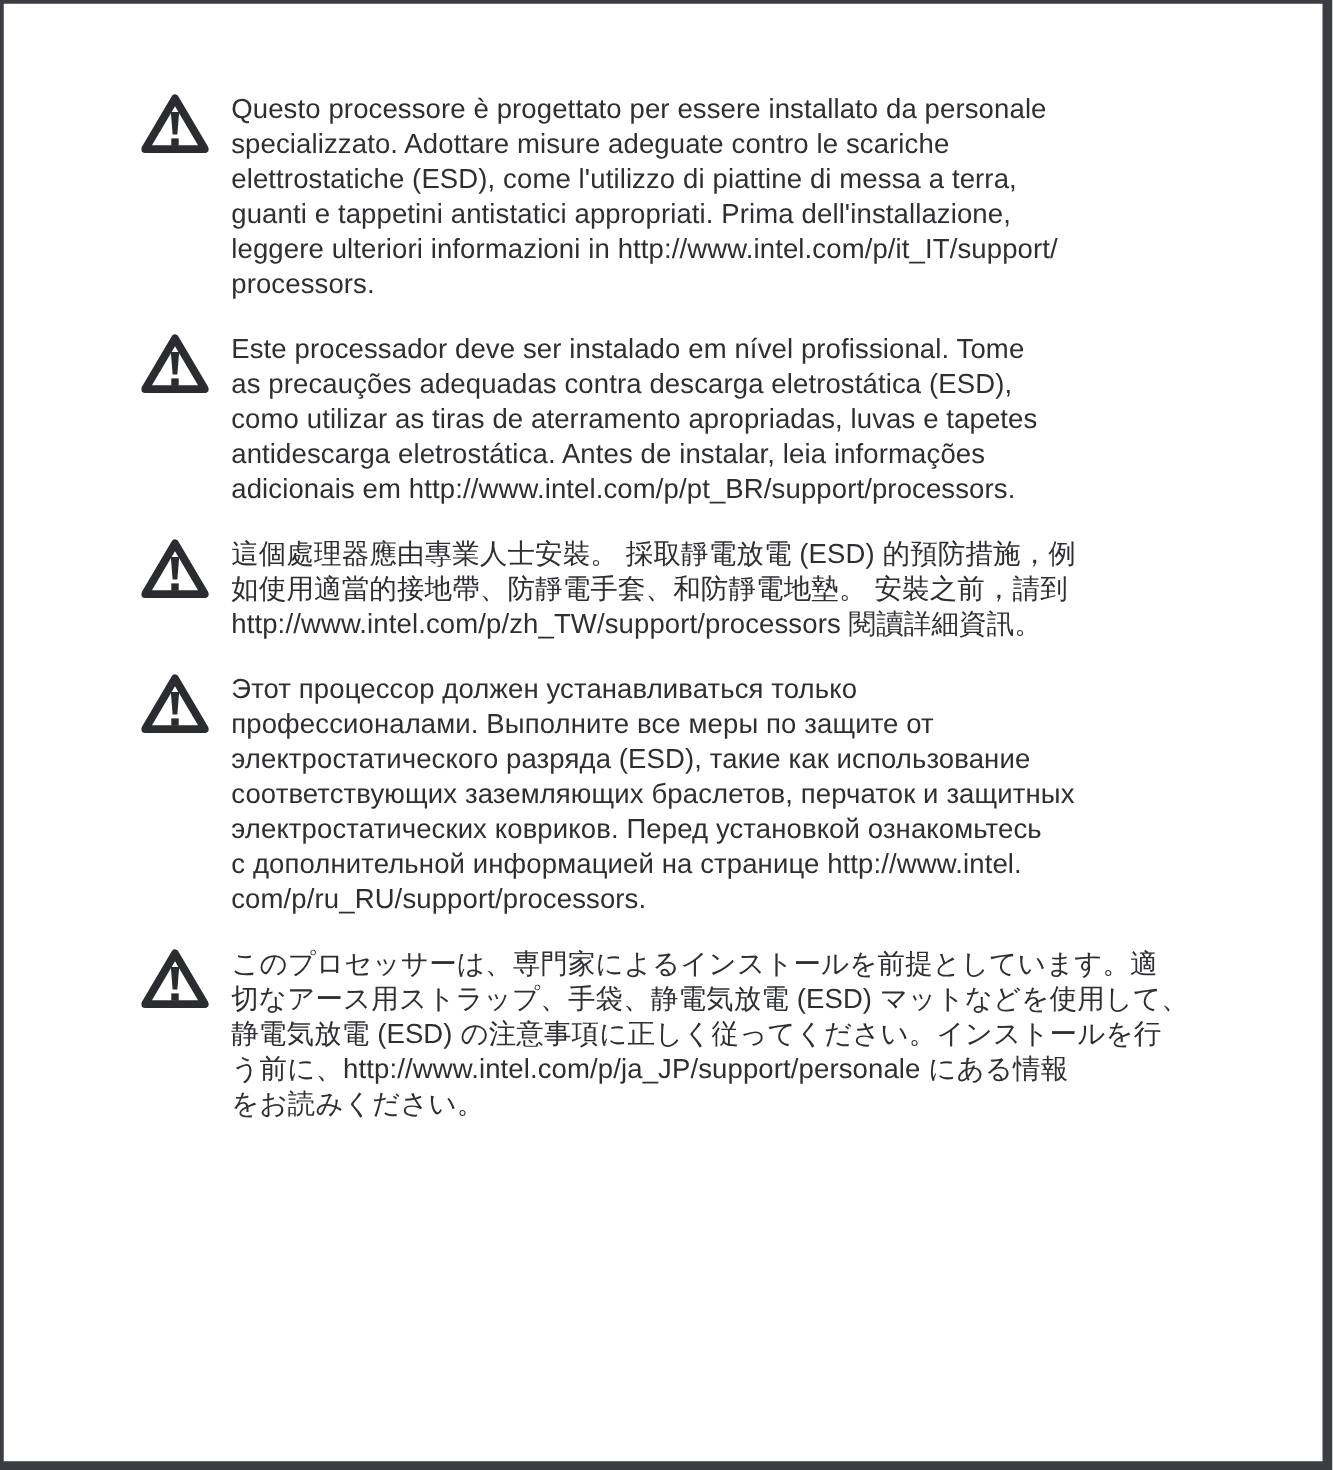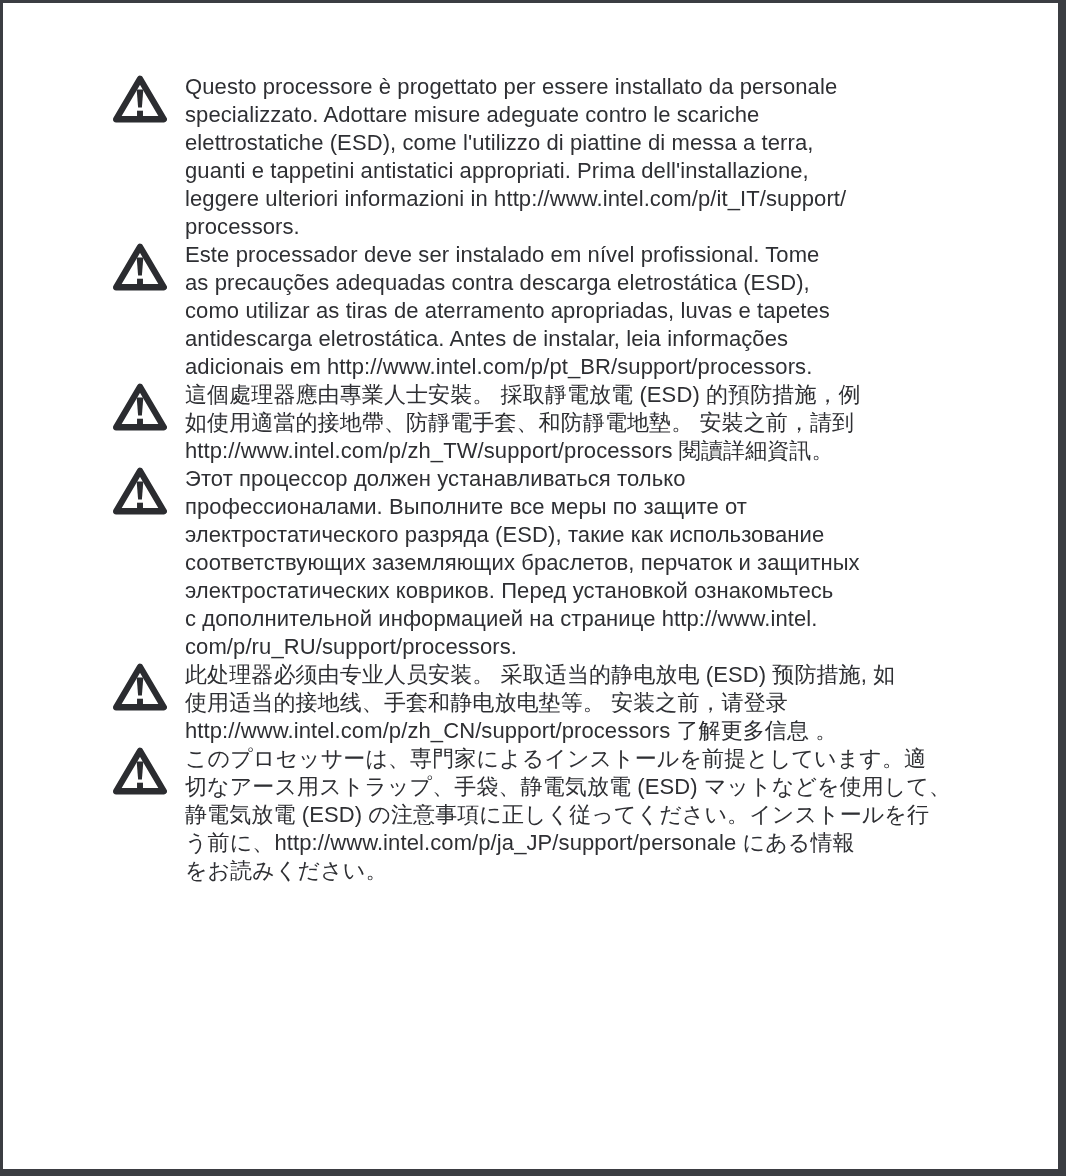--- a/index.html
+++ b/index.html
@@ -20,20 +20,21 @@
     border-right-width: 8px;
     border-bottom-width: 7px;
     overflow: hidden;
     font-family: "Liberation Sans", "DejaVu Sans", sans-serif;
     color: #2e2f33;
   }
   .content {
     padding: 70px 0 0 110px;
     display: flex;
     flex-direction: column;
+    gap: 24px;
   }
   .warning {
     display: flex;
     align-items: flex-start;
   }
   .icon {
     flex: 0 0 54px;
     width: 54px;
     height: 52px;
     margin-right: 18px;
@@ -113,32 +114,20 @@
       </span>
       <p class="text">Этот процессор должен устанавливаться только
 профессионалами. Выполните все меры по защите от
 электростатического разряда (ESD), такие как использование
 соответствующих заземляющих браслетов, перчаток и защитных
 электростатических ковриков. Перед установкой ознакомьтесь
 с дополнительной информацией на странице http://www.intel.
 com/p/ru_RU/support/processors.</p>
     </section>
 
-    <section class="warning">
-      <span class="icon">
-        <svg viewBox="0 0 60 54" xmlns="http://www.w3.org/2000/svg">
-          <path d="M30 4.5 L56.5 49.5 L3.5 49.5 Z" fill="none" stroke="#2b2c30" stroke-width="7" stroke-linejoin="round"></path>
-          <polygon points="26.3,16.5 33.7,16.5 32.1,36.5 27.9,36.5" fill="#2b2c30"></polygon>
-          <rect x="26.7" y="40" width="6.6" height="6.5" fill="#2b2c30"></rect>
-        </svg>
-      </span>
-      <p class="text">此处理器必须由专业人员安装。 采取适当的静电放电 (ESD) 预防措施, 如
-使用适当的接地线、手套和静电放电垫等。 安装之前，请登录
-http://www.intel.com/p/zh_CN/support/processors 了解更多信息 。</p>
-    </section>
 
     <section class="warning">
       <span class="icon">
         <svg viewBox="0 0 60 54" xmlns="http://www.w3.org/2000/svg">
           <path d="M30 4.5 L56.5 49.5 L3.5 49.5 Z" fill="none" stroke="#2b2c30" stroke-width="7" stroke-linejoin="round"></path>
           <polygon points="26.3,16.5 33.7,16.5 32.1,36.5 27.9,36.5" fill="#2b2c30"></polygon>
           <rect x="26.7" y="40" width="6.6" height="6.5" fill="#2b2c30"></rect>
         </svg>
       </span>
       <p class="text">このプロセッサーは、専門家によるインストールを前提としています。適

